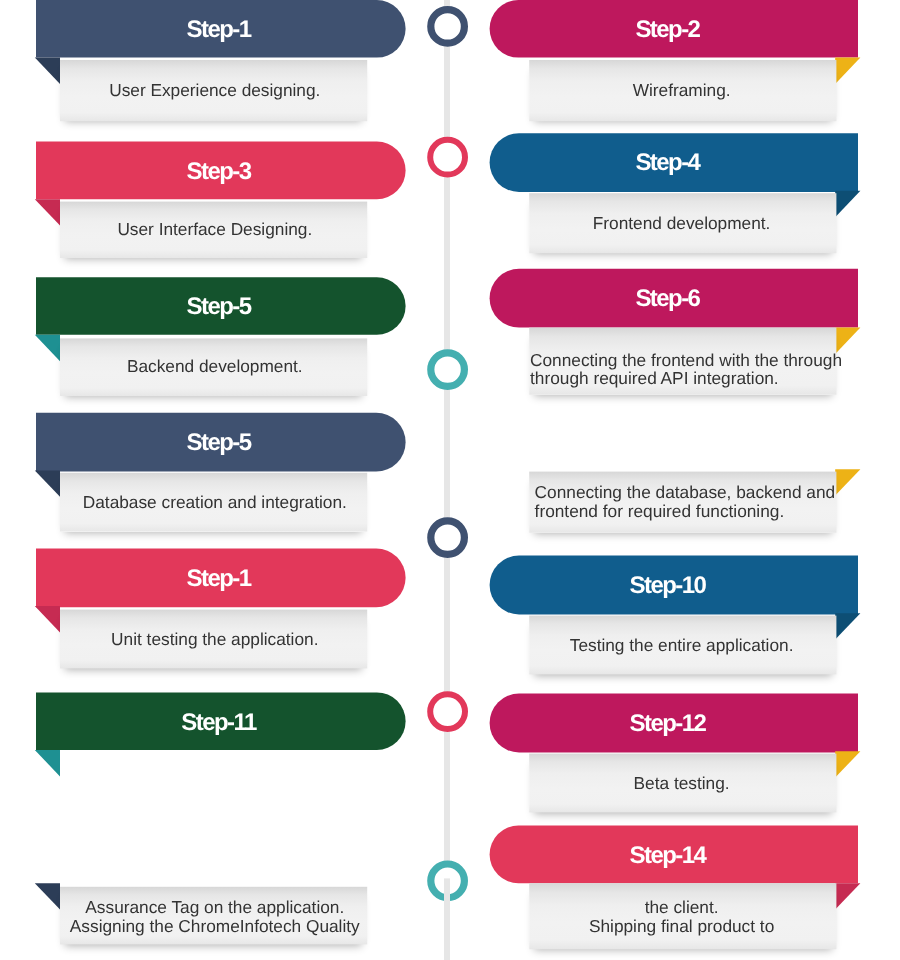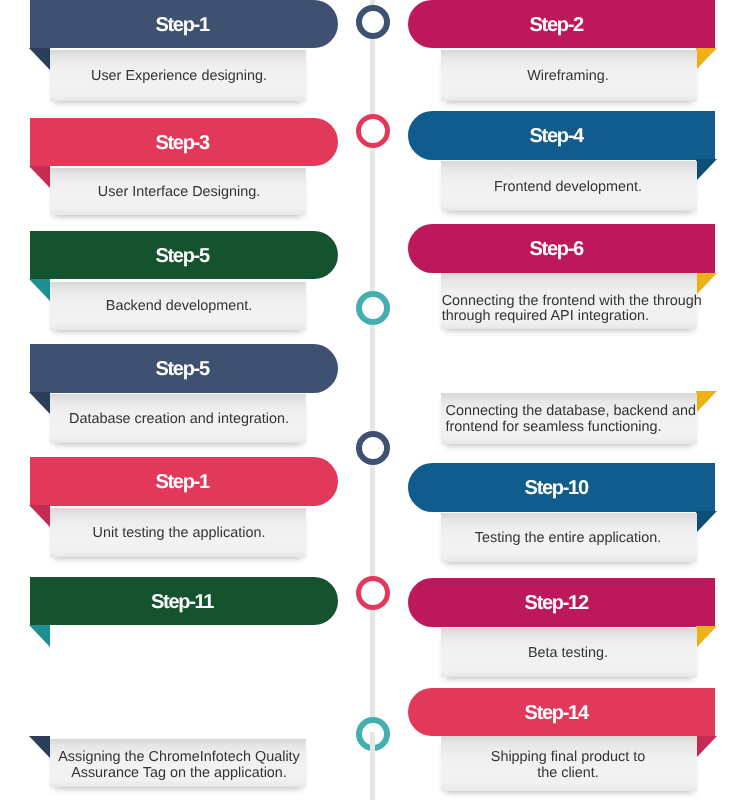--- a/index.html
+++ b/index.html
@@ -147,21 +147,21 @@
       <div class="ctext">
           <span class="cline">Database creation and integration.</span>
         </div>
     </div>
   </div>
   <div class="step step-right c-yellow l2 ta-left" style="top:343.3px">
     <span class="fold"></span>
     <div class="card" style="top:49.5px;height:50.9px">
       <div class="ctext" style="top:11.4px;bottom:auto;transform:none;margin-top:0;left:5.0px">
           <span class="cline">Connecting the database, backend and</span>
-          <span class="cline">frontend for seamless functioning.</span>
+          <span class="cline">frontend for required functioning.</span>
         </div>
     </div>
   </div>
   <div class="step step-left c-crimson l1" style="top:457.2px">
     <div class="ribbon">
       <span class="rtext">Step-1</span>
     </div>
     <span class="fold"></span>
     <div class="card" style="top:50.5px;height:49.0px">
       <div class="ctext">
@@ -194,34 +194,34 @@
     <div class="card" style="top:50.0px;height:49.0px">
       <div class="ctext">
           <span class="cline">Beta testing.</span>
         </div>
     </div>
   </div>
   <div class="step step-left c-navy l2" style="top:688.3px">
     <span class="fold"></span>
     <div class="card" style="top:50.6px;height:47.8px">
       <div class="ctext" style="top:11.4px;bottom:auto;transform:none;margin-top:0">
+          <span class="cline">Assurance Tag on the application.</span>
           <span class="cline">Assigning the ChromeInfotech Quality</span>
-          <span class="cline">Assurance Tag on the application.</span>
         </div>
     </div>
   </div>
   <div class="step step-right c-crimson l2" style="top:687.9px">
     <div class="ribbon">
       <span class="rtext">Step-14</span>
     </div>
     <span class="fold"></span>
     <div class="card" style="top:48.2px;height:55.4px">
       <div class="ctext" style="top:14.1px;bottom:auto;transform:none;margin-top:0">
+          <span class="cline">the client.</span>
           <span class="cline">Shipping final product to</span>
-          <span class="cline">the client.</span>
         </div>
     </div>
   </div>
 <span class="node n-navy" style="top:5px"></span>
   <span class="node n-crimson" style="top:114px"></span>
   <span class="node n-teal" style="top:291px"></span>
   <span class="node n-navy" style="top:431px"></span>
   <span class="node n-crimson" style="top:576px"></span>
   <span class="node n-teal" style="top:717px"></span>
   <div class="spine-tail"></div>

